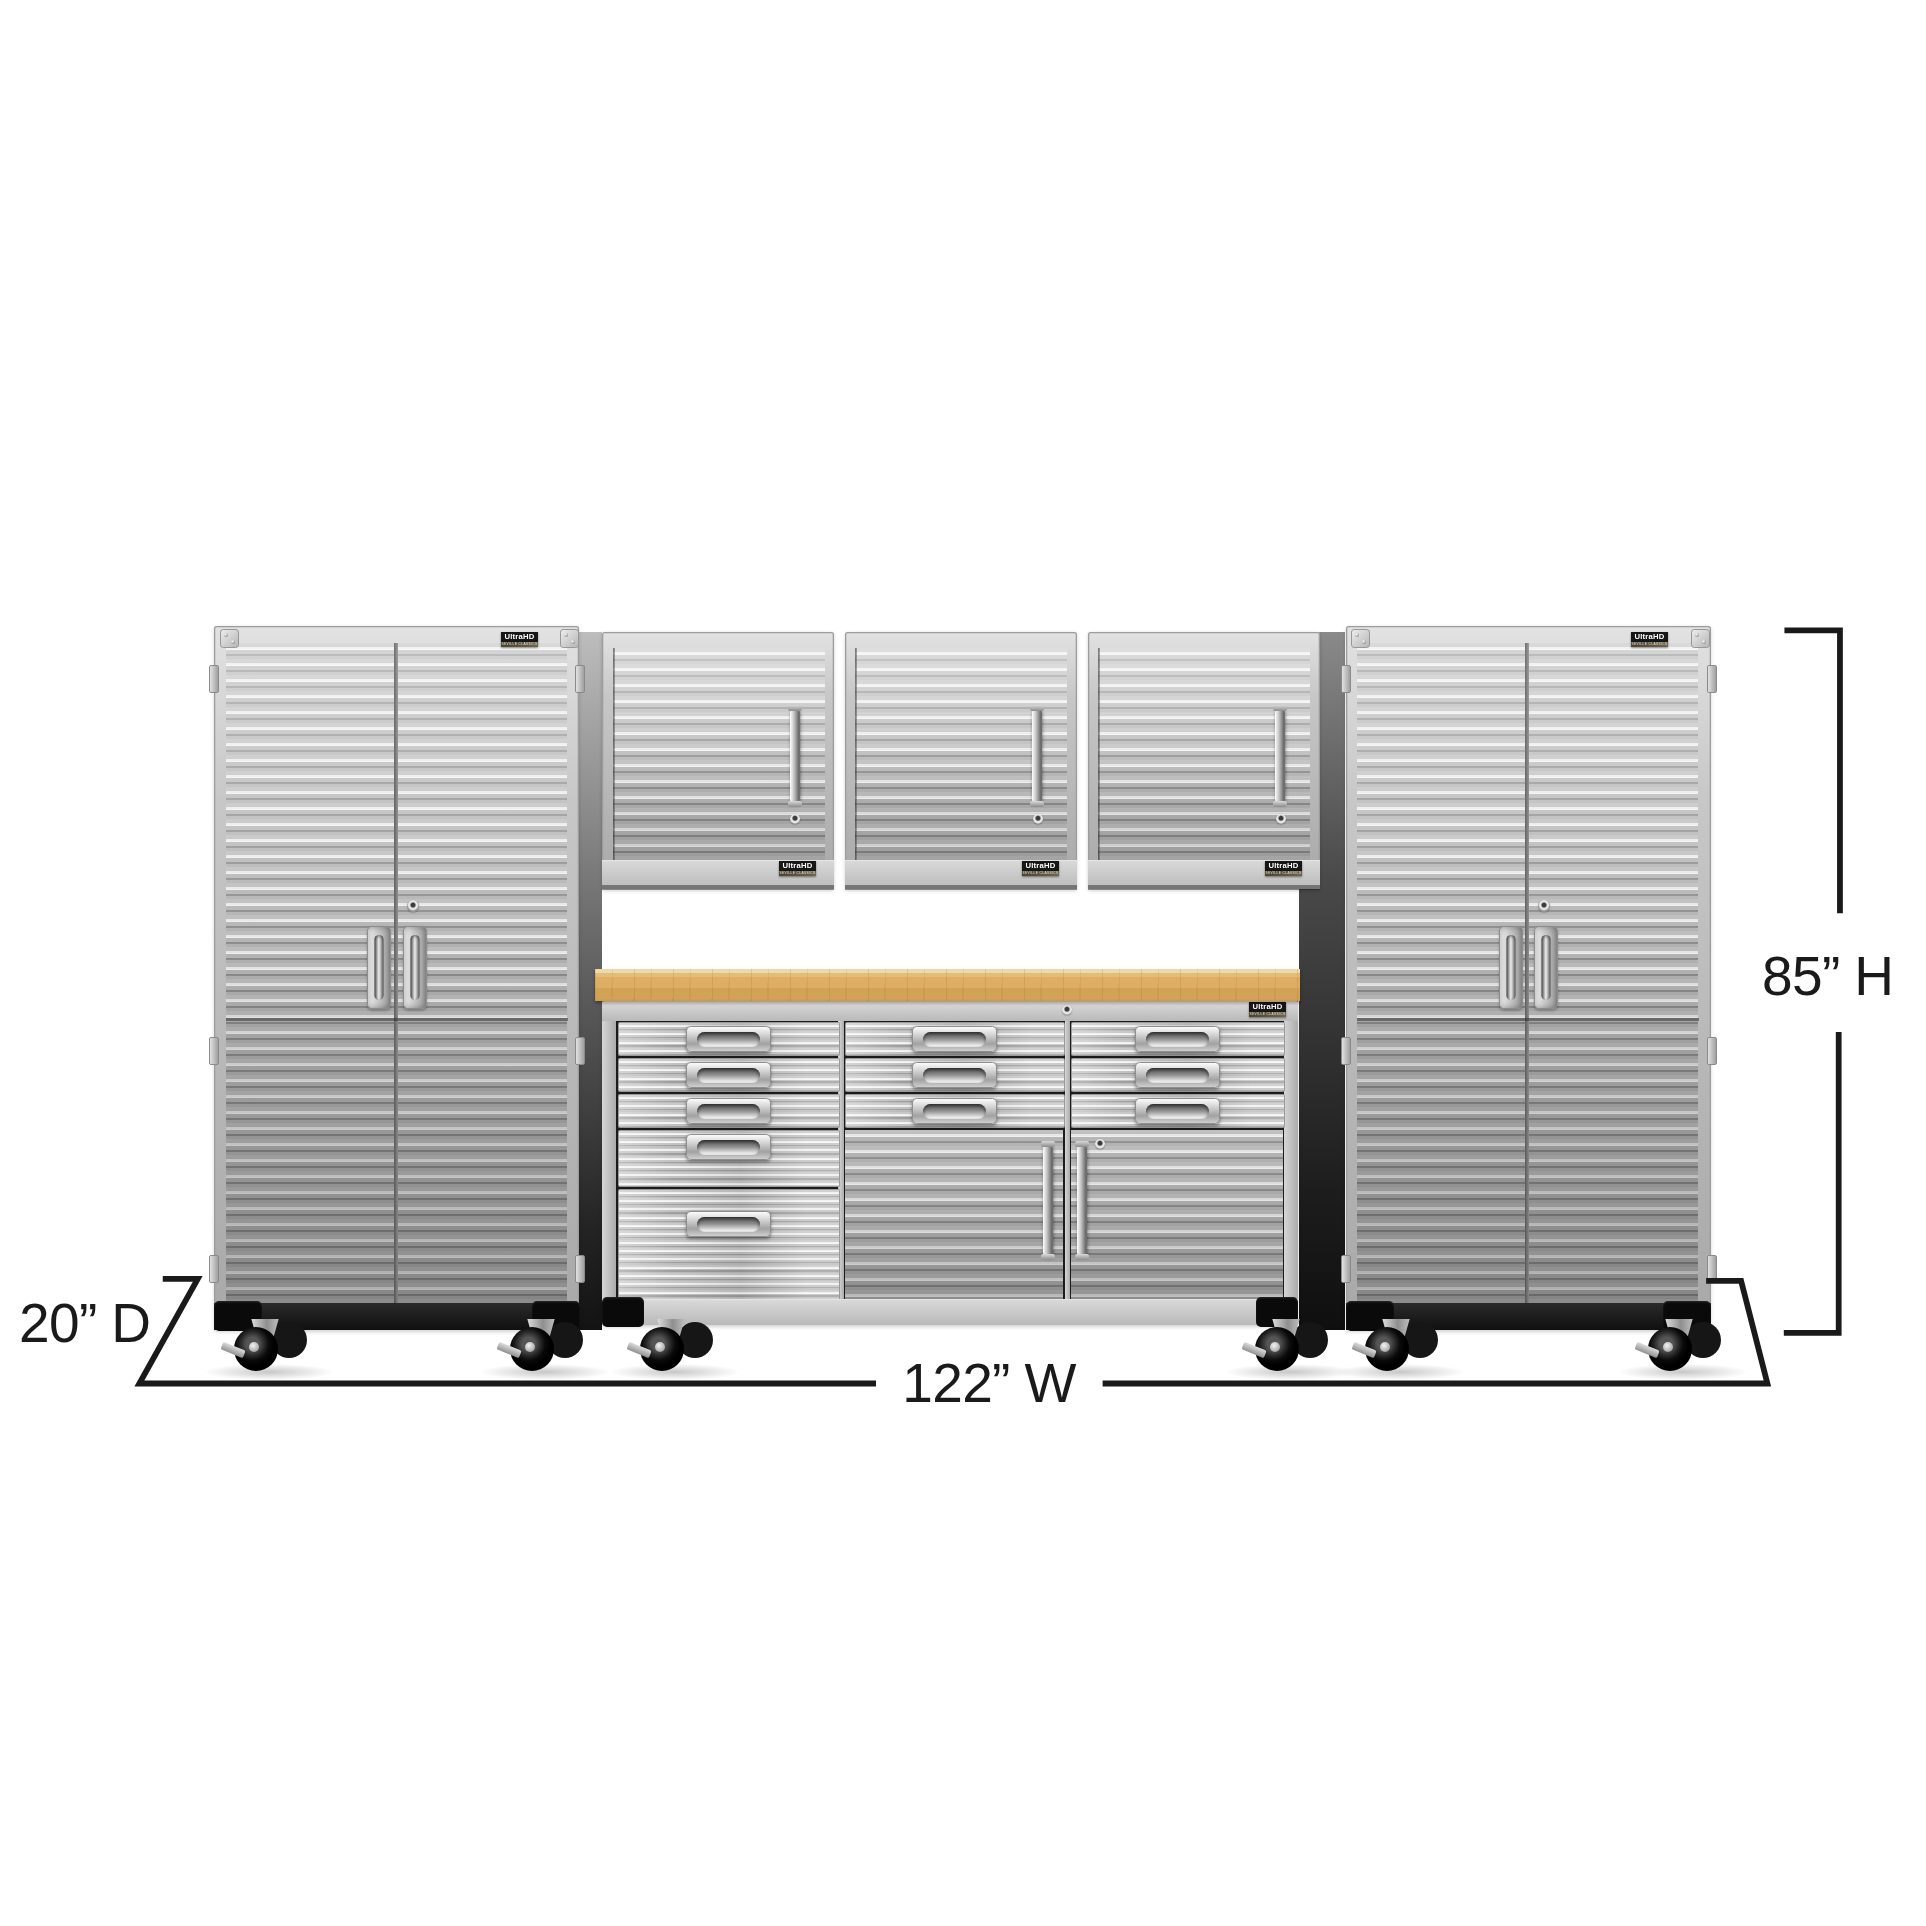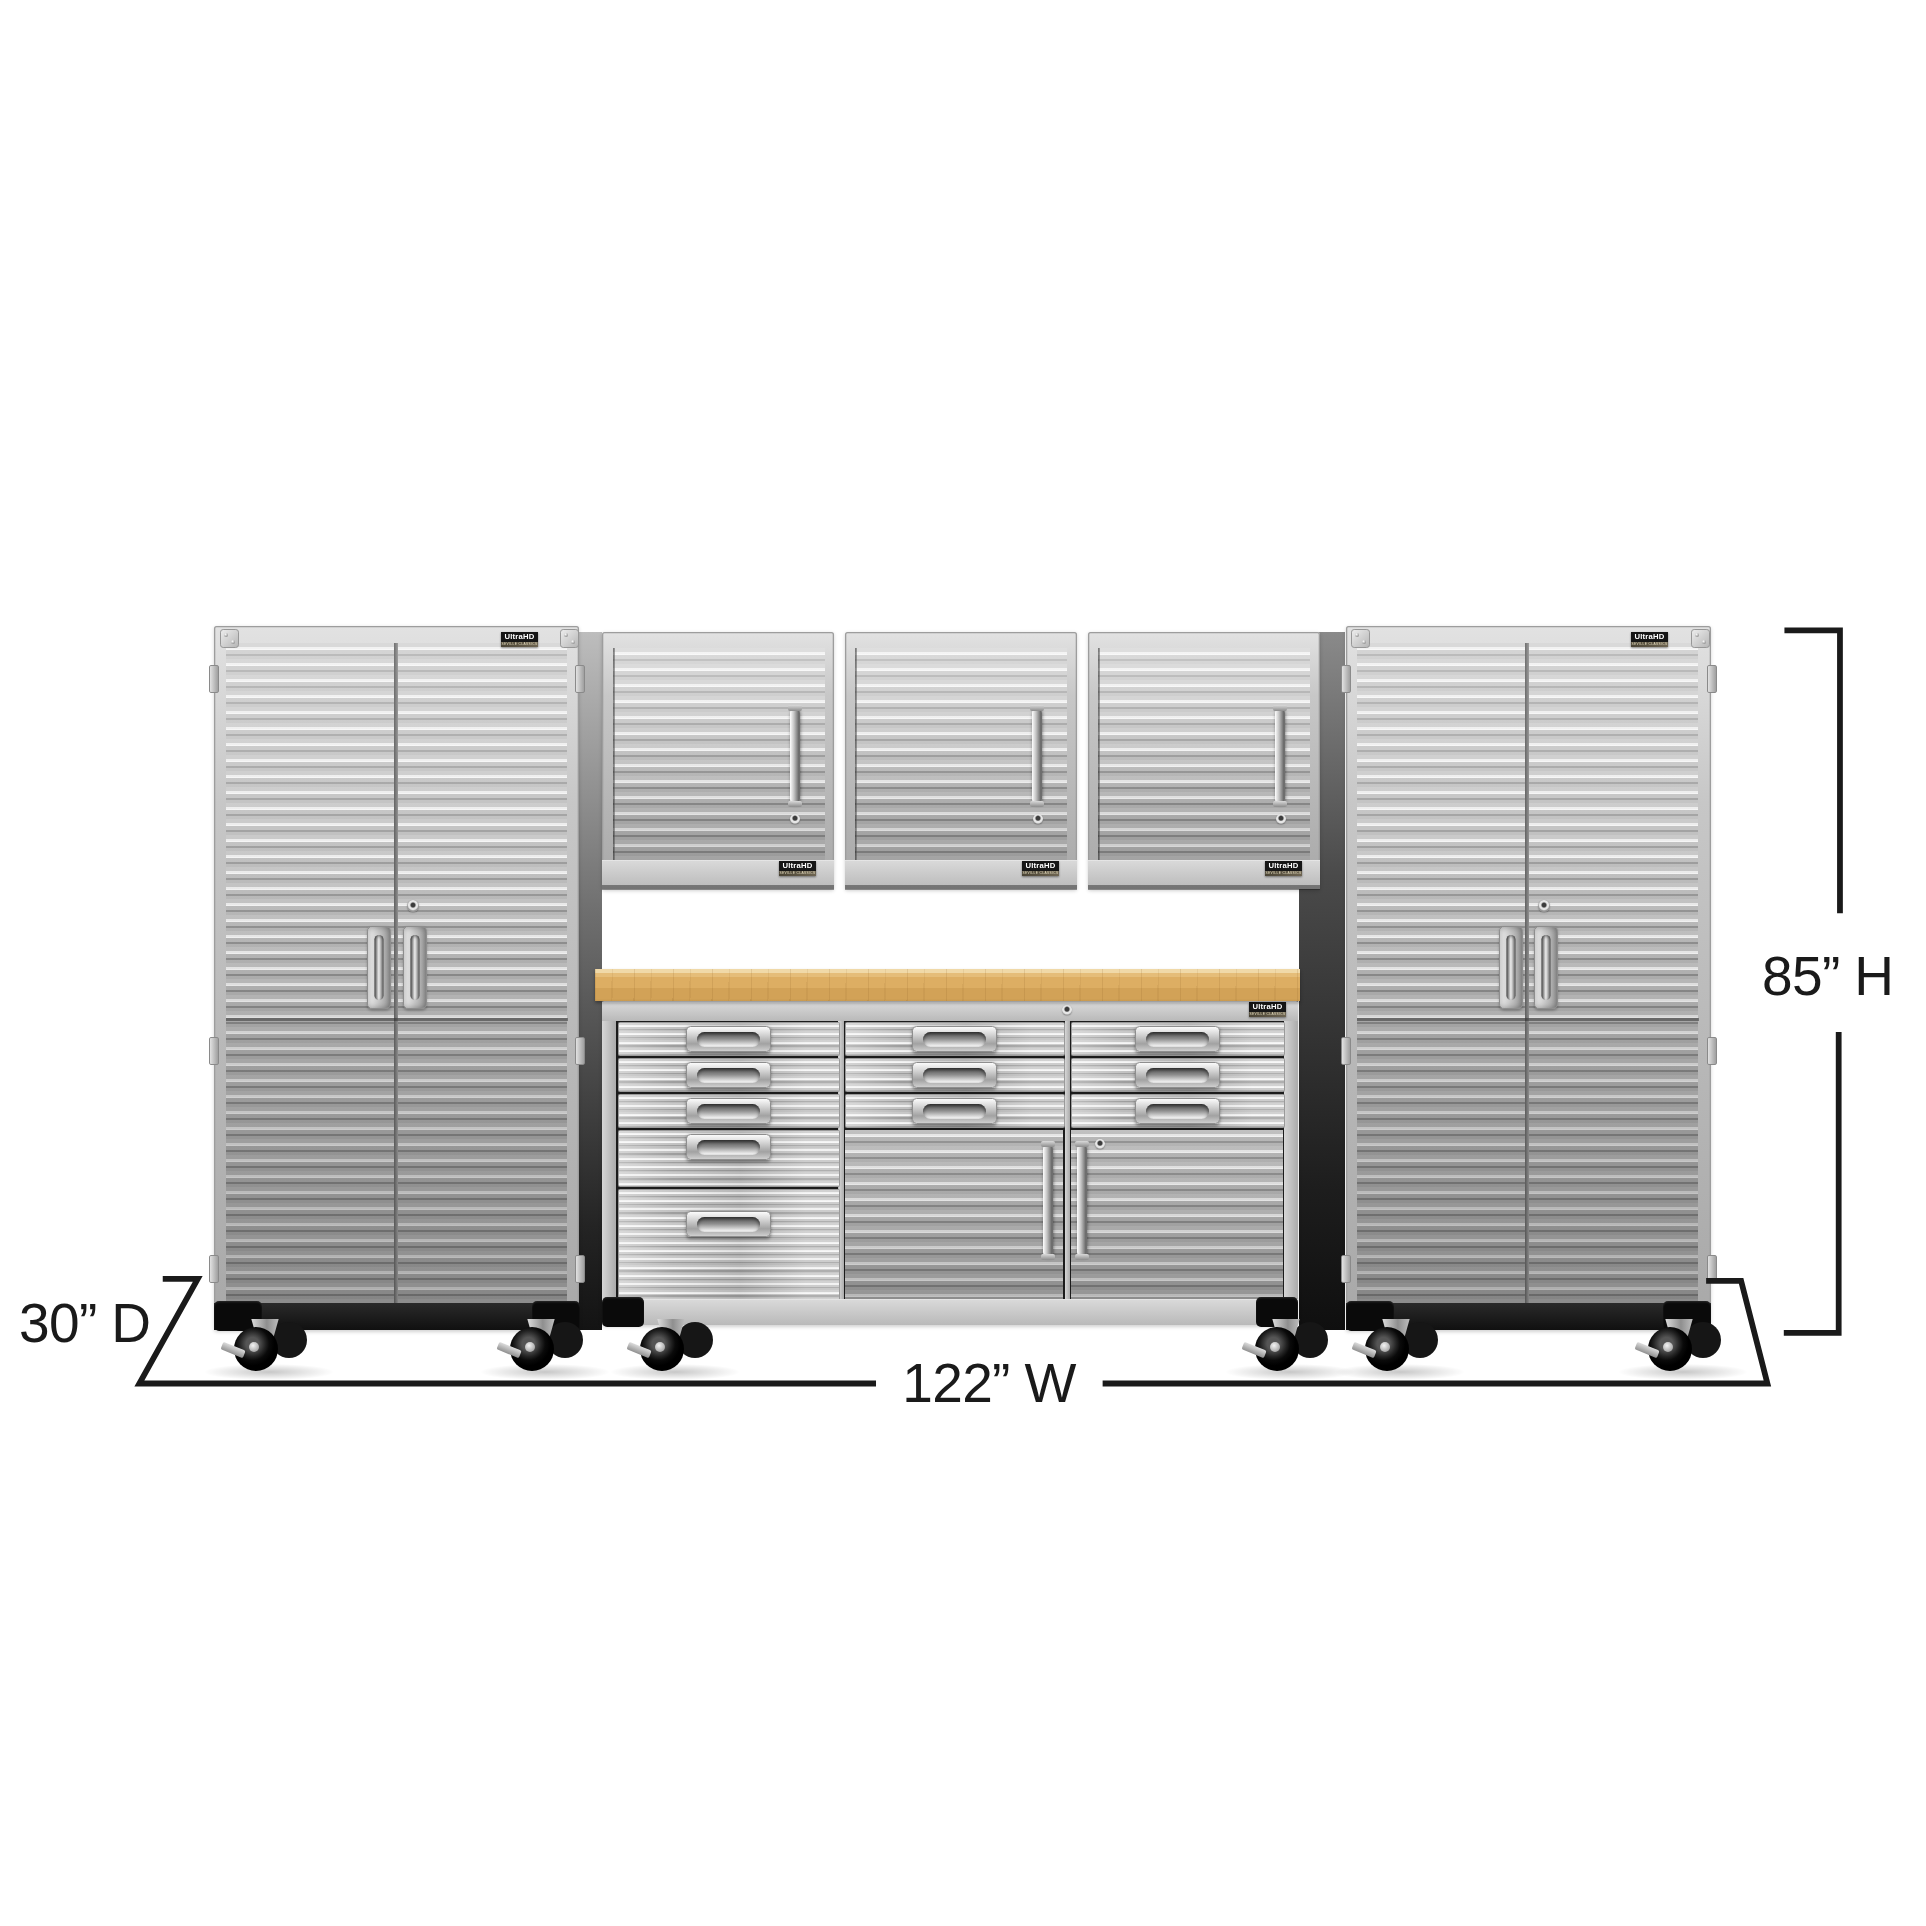--- a/index.html
+++ b/index.html
@@ -323,18 +323,18 @@
     <div class="brake"></div>
   </div>
 
   <svg class="dims" width="1926" height="1926" viewBox="0 0 3000 3000" fill="none" stroke="#1a1a1a" stroke-width="9" stroke-linecap="square">
     <path d="M258,1992 L308,1992 L217,2155 L1360,2155"></path>
     <path d="M1722,2155 L2753,2155 L2712,1995 L2662,1995"></path>
     <path d="M2784,982 L2866,982 L2866,1418"></path>
     <path d="M2864,1612 L2864,2076 L2783,2076"></path>
   </svg>
 
-  <div class="dim-label" style="left:19px;top:1291px;">30” D</div>
+  <div class="dim-label" style="left:19px;top:1291px;">20” D</div>
   <div class="dim-label" style="left:899px;top:1351px;width:180px;text-align:center;">122” W</div>
   <div class="dim-label" style="left:1762px;top:944px;">85” H</div>
 
 </div>
 
 
 </body></html>

